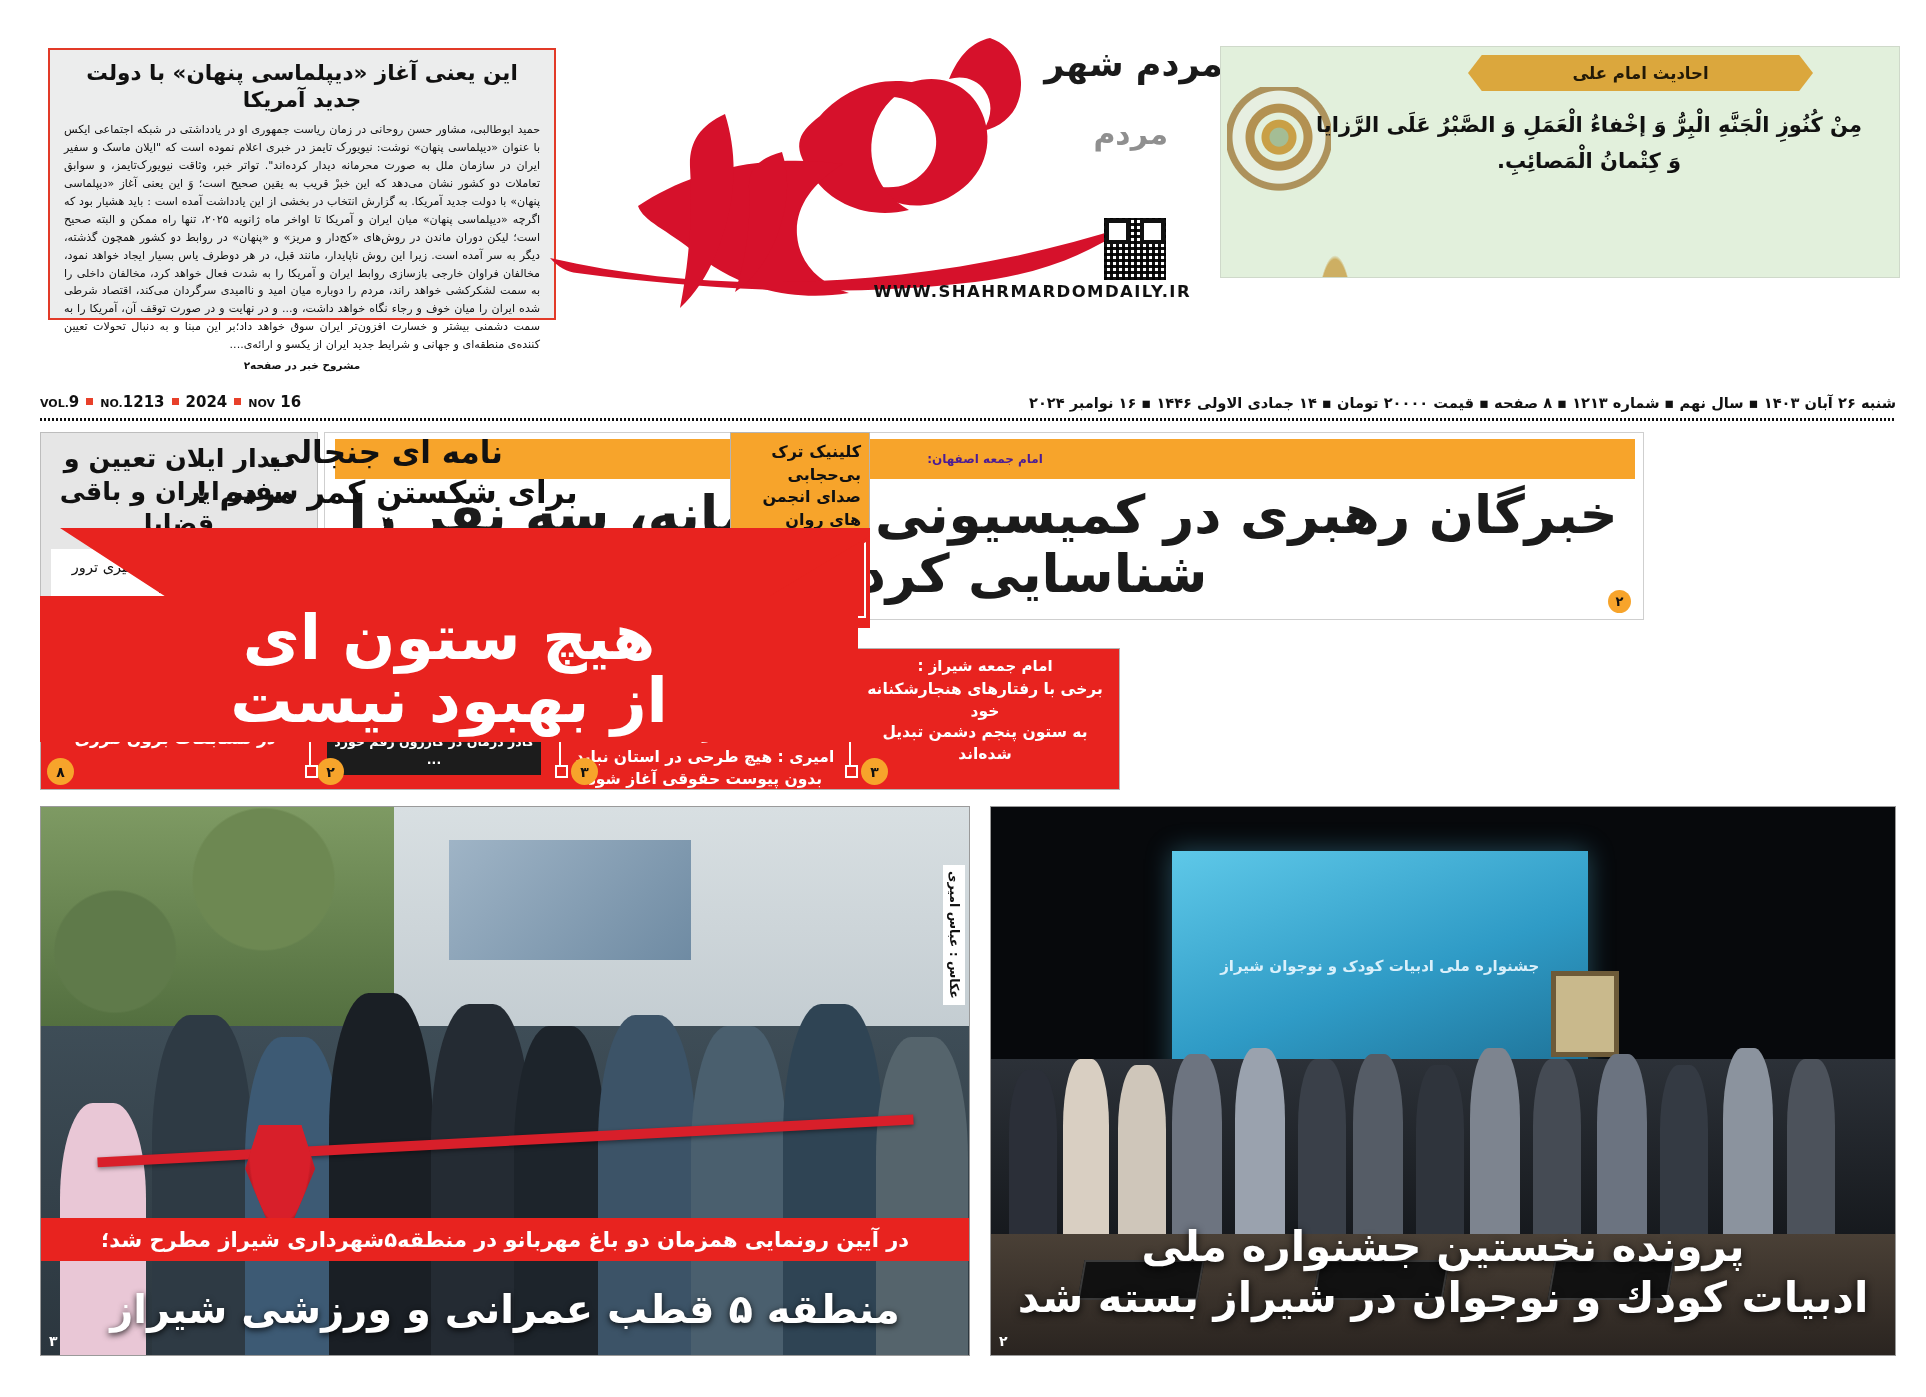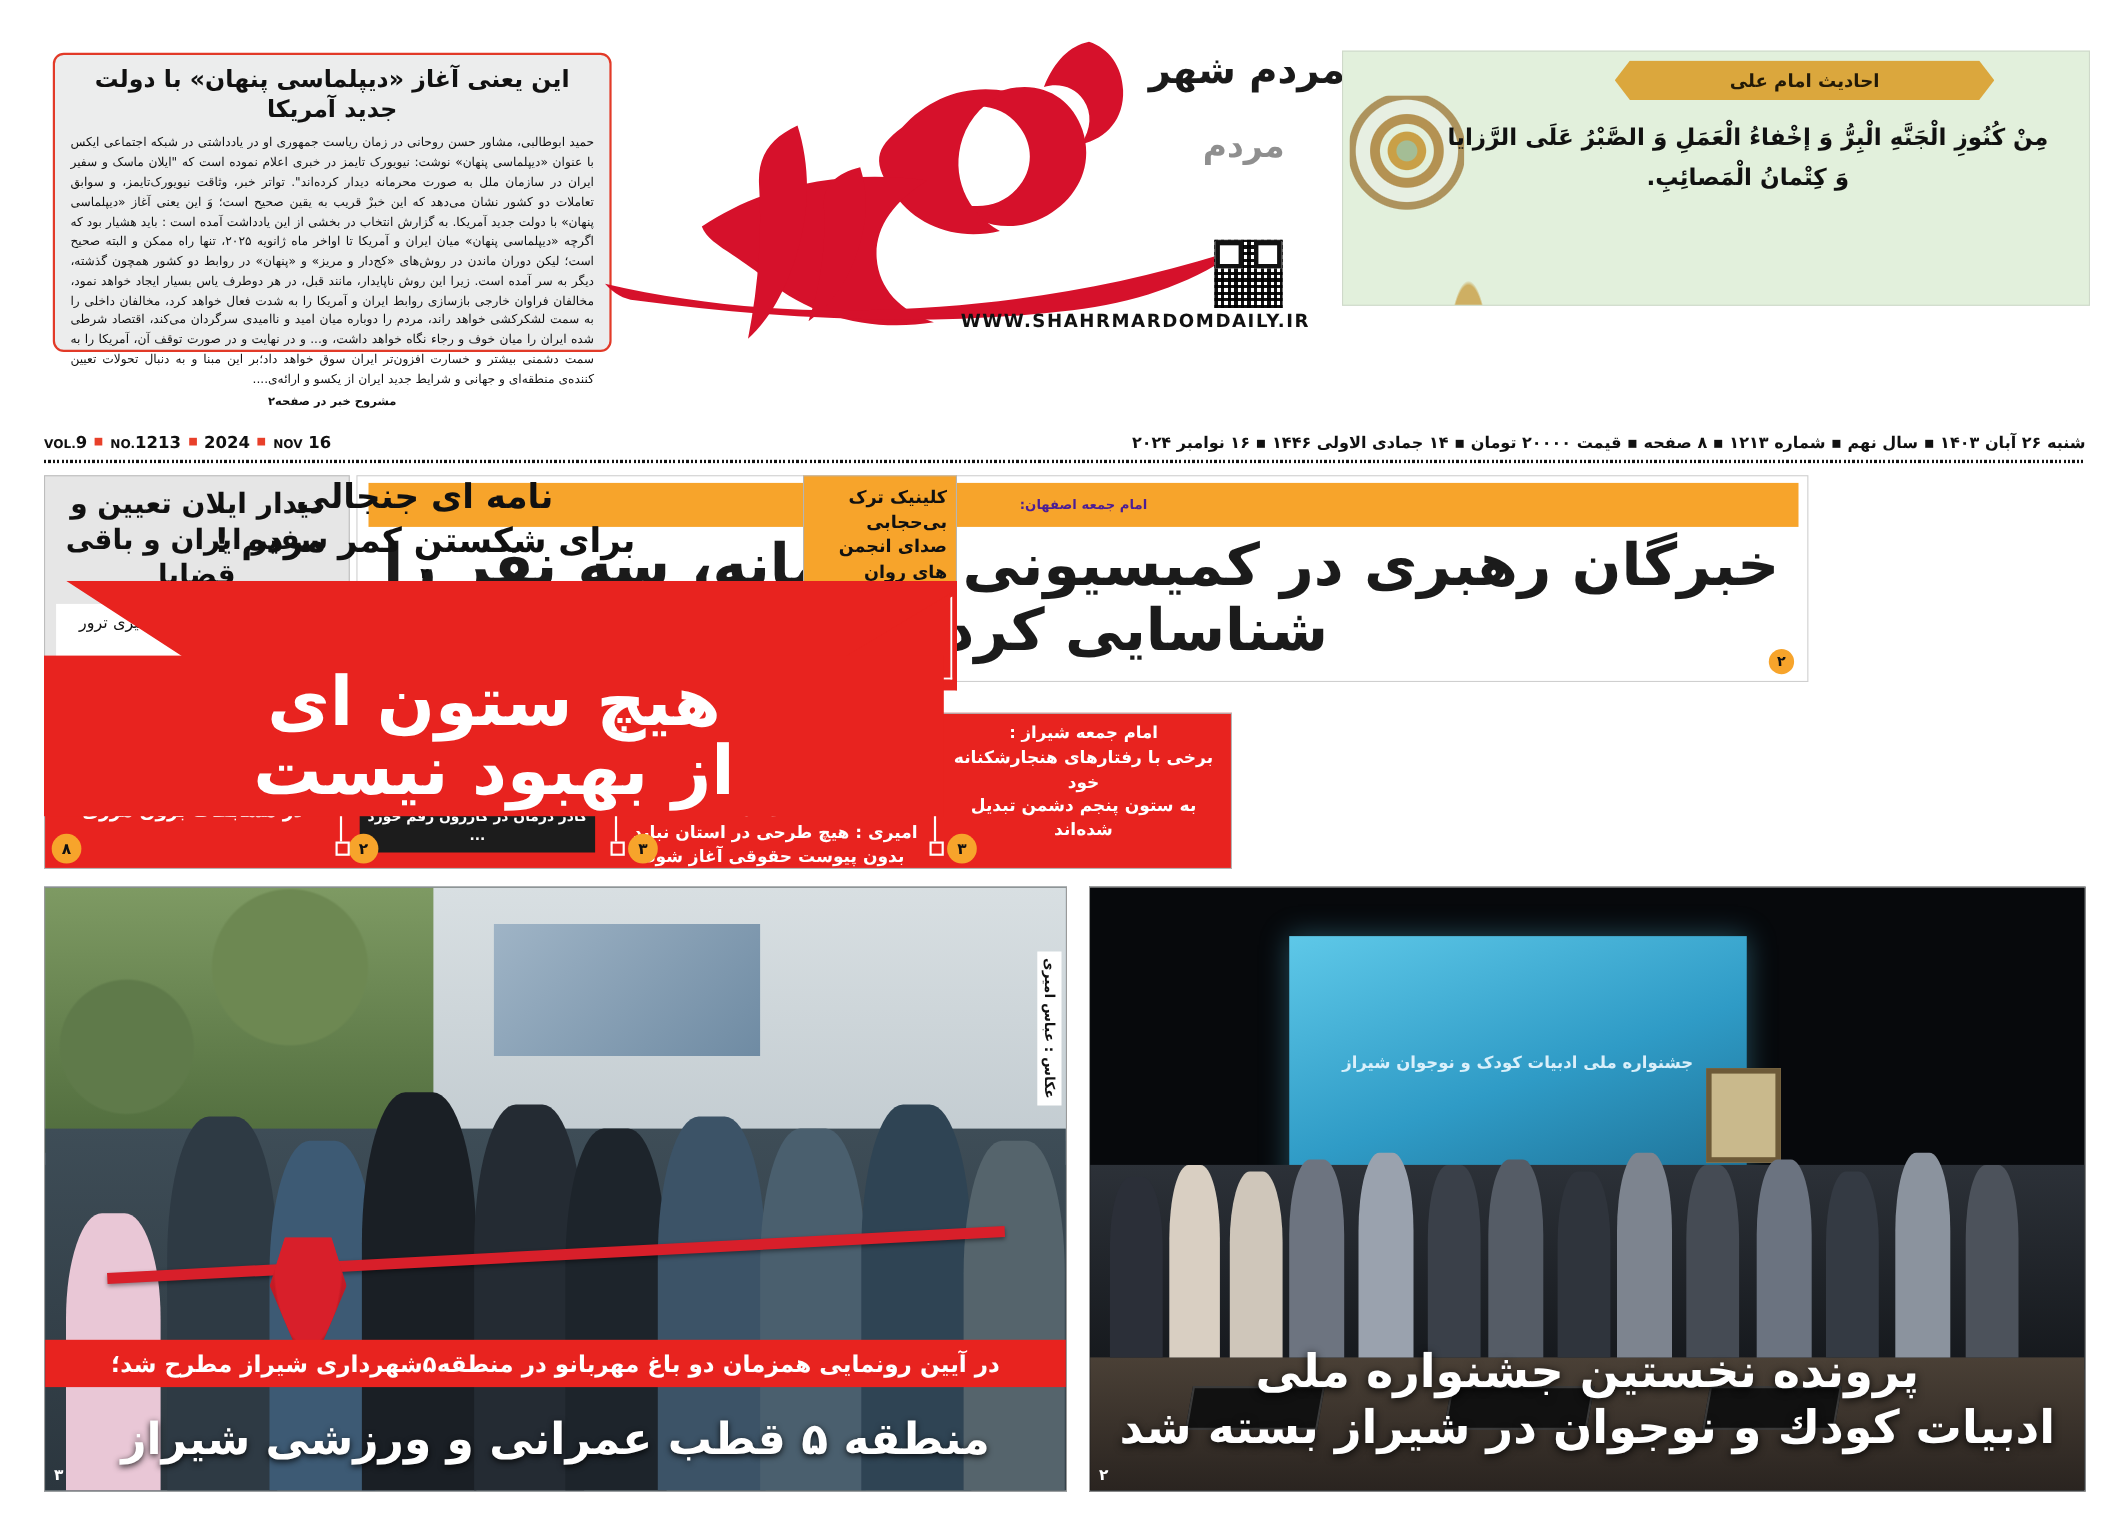--- a/index.html
+++ b/index.html
@@ -14,21 +14,21 @@
     position:relative;
   }
   .page { position:relative; width:1926px; height:1397px; background:#fff; }
 
   
   .masthead { position:absolute; left:0; top:0; width:1926px; height:380px; }
 
   
   .editorial {
     position:absolute; left:48px; top:48px; width:508px; height:272px;
-    background:#eceded; border:2px solid #e23a28; border-radius:10px;
+    background:#eceded; border:2px solid #e23a28; border-radius:0;
     padding:10px 14px 8px 14px;
   }
   .editorial h2 {
     margin:0 0 7px 0; font-size:21.5px; font-weight:bold; color:#111;
     text-align:center; line-height:1.25; letter-spacing:-0.3px;
   }
   .editorial p {
     margin:0; font-size:11.1px; line-height:1.62; color:#111;
     text-align:justify; text-align-last:right;
   }

